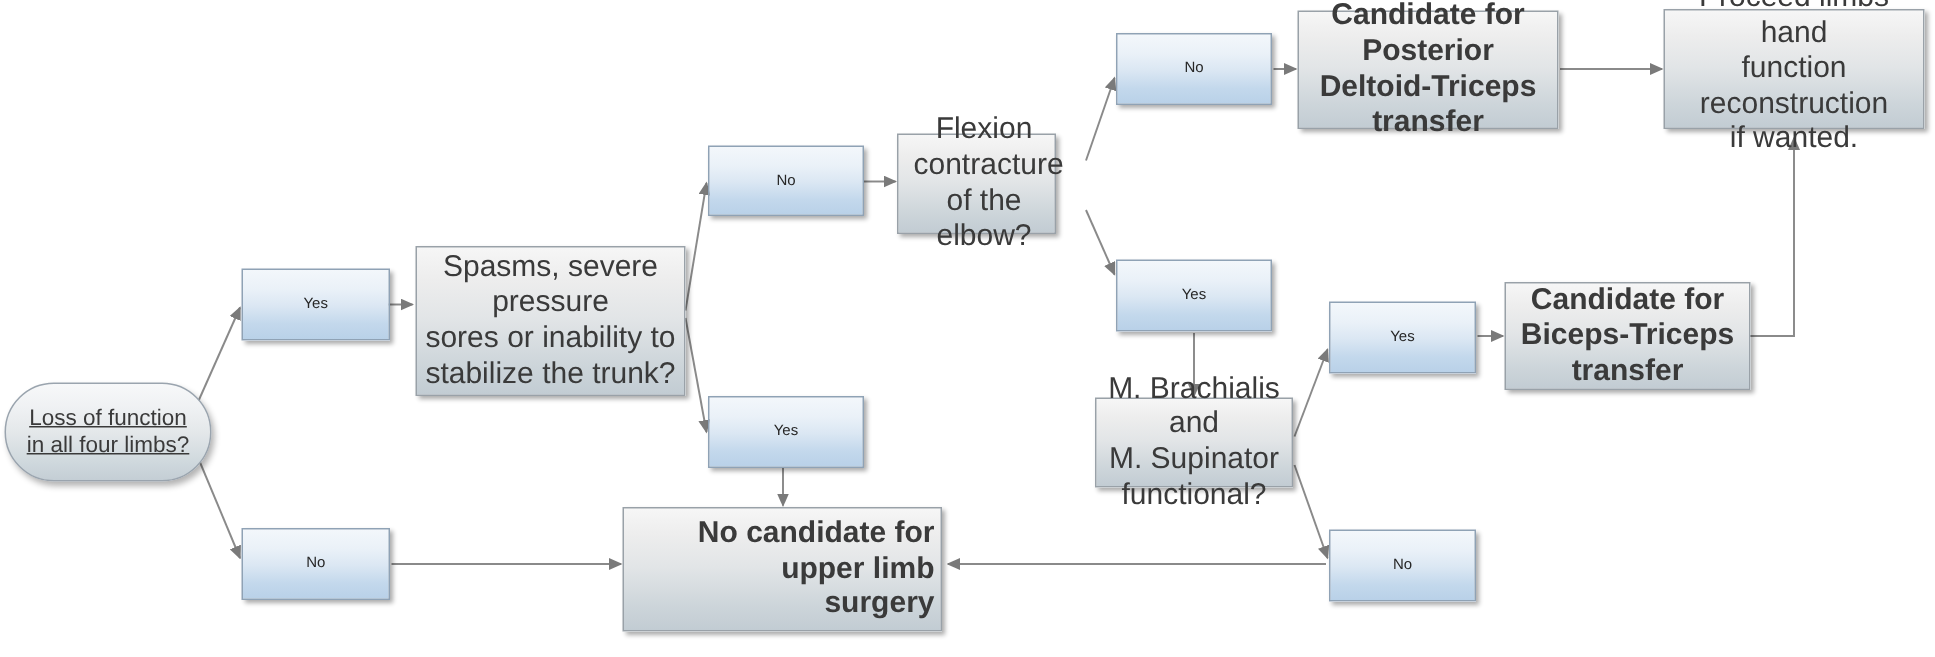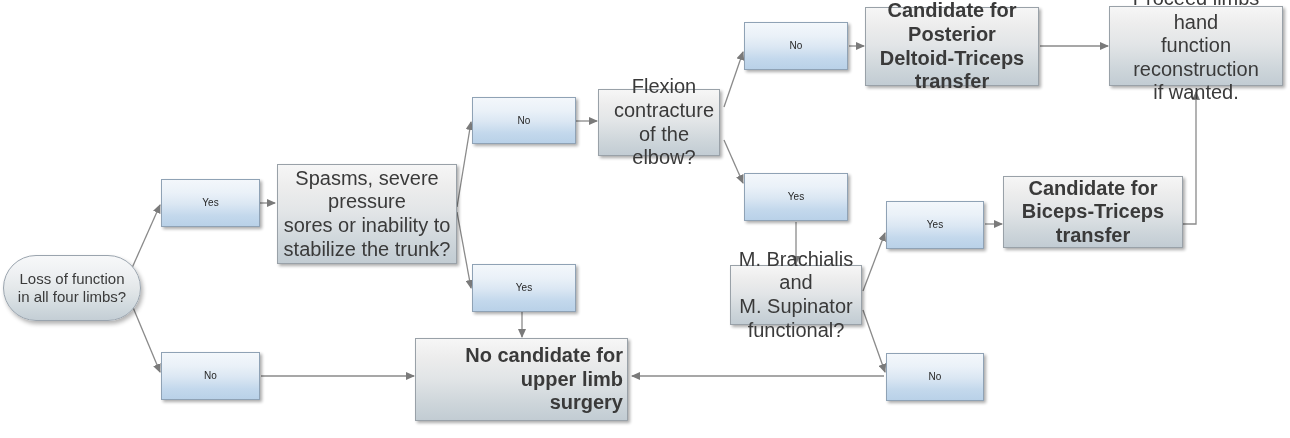--- a/index.html
+++ b/index.html
@@ -125,21 +125,21 @@
       <path d="M985,224 L1002,224"></path>
 
       <path d="M884,376 L632,376"></path>
 
       <path d="M261,376 L414,376"></path>
 
       <path d="M1163,224 L1196,224 L1196,92"></path>
     </g>
   </svg>
 
-  <div class="node oval" style="left:3px; top:255px; width:138px; height:66px;">
+  <div class="node oval" style="left:3px; top:255px; width:138px; height:66px;text-decoration:underline;">
     <span class="txt">Loss of function
 in all four limbs?</span>
   </div>
 
   <div class="node answer" style="left:161px; top:179px; width:99px; height:48px;">
     <span class="txt">Yes</span>
   </div>
 
   <div class="node answer" style="left:161px; top:352px; width:99px; height:48px;">
     <span class="txt">No</span>
@@ -152,21 +152,21 @@
   </div>
 
   <div class="node answer" style="left:472px; top:97px; width:104px; height:47px;">
     <span class="txt">No</span>
   </div>
 
   <div class="node answer" style="left:472px; top:264px; width:104px; height:48px;">
     <span class="txt">Yes</span>
   </div>
 
-  <div class="node grey" style="left:598px; top:89px; width:122px; height:67px;padding-left:10px;">
+  <div class="node grey" style="left:598px; top:89px; width:106px; height:67px;padding-left:10px;">
     <span class="txt">Flexion
 contracture of the
 elbow?</span>
   </div>
 
   <div class="node answer" style="left:744px; top:22px; width:104px; height:48px;">
     <span class="txt">No</span>
   </div>
 
   <div class="node answer" style="left:744px; top:173px; width:104px; height:48px;">
@@ -192,21 +192,21 @@
   </div>
 
   <div class="node answer" style="left:886px; top:201px; width:98px; height:48px;">
     <span class="txt">Yes</span>
   </div>
 
   <div class="node answer" style="left:886px; top:353px; width:98px; height:48px;">
     <span class="txt">No</span>
   </div>
 
-  <div class="node grey bold" style="left:1003px; top:176px; width:180px; height:72px;">
+  <div class="node grey bold" style="left:1003px; top:188px; width:164px; height:72px;">
     <span class="txt">Candidate for
 Biceps-Triceps
 transfer</span>
   </div>
 
   <div class="node grey bold" style="left:415px; top:338px; width:213px; height:83px;text-align:right;">
     <span class="txt">No candidate for upper limb
 surgery</span>
   </div>
 

